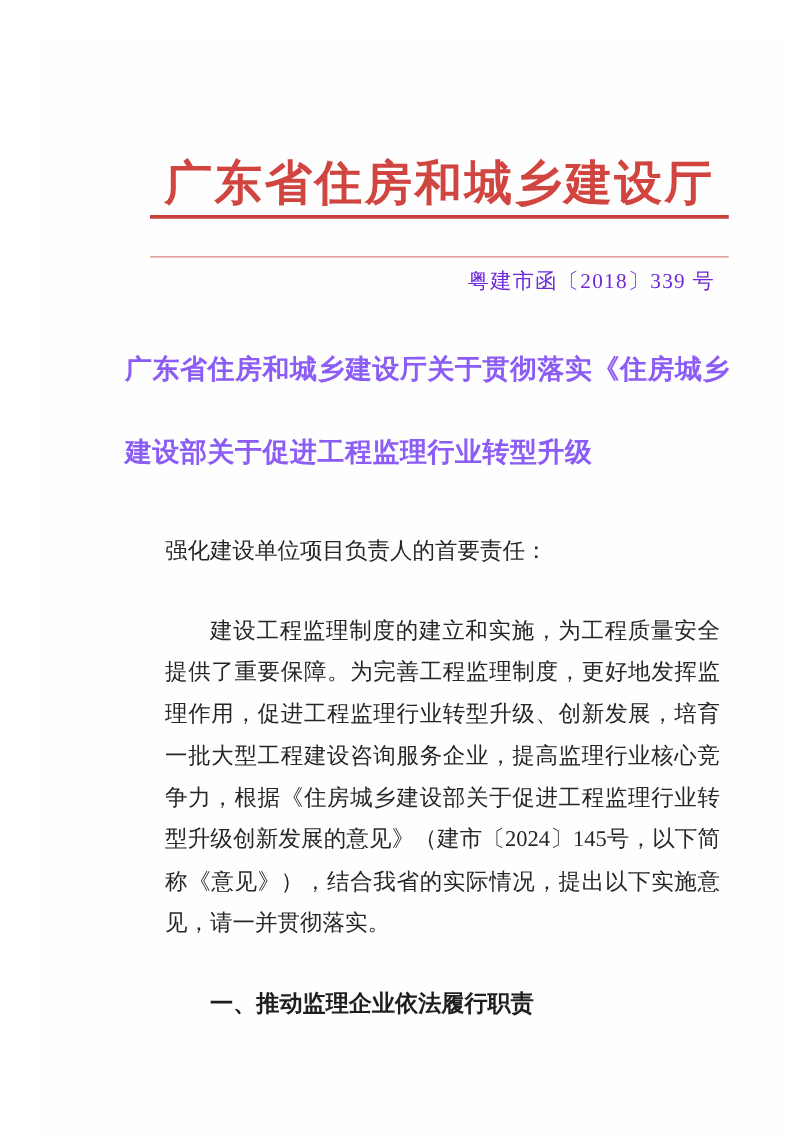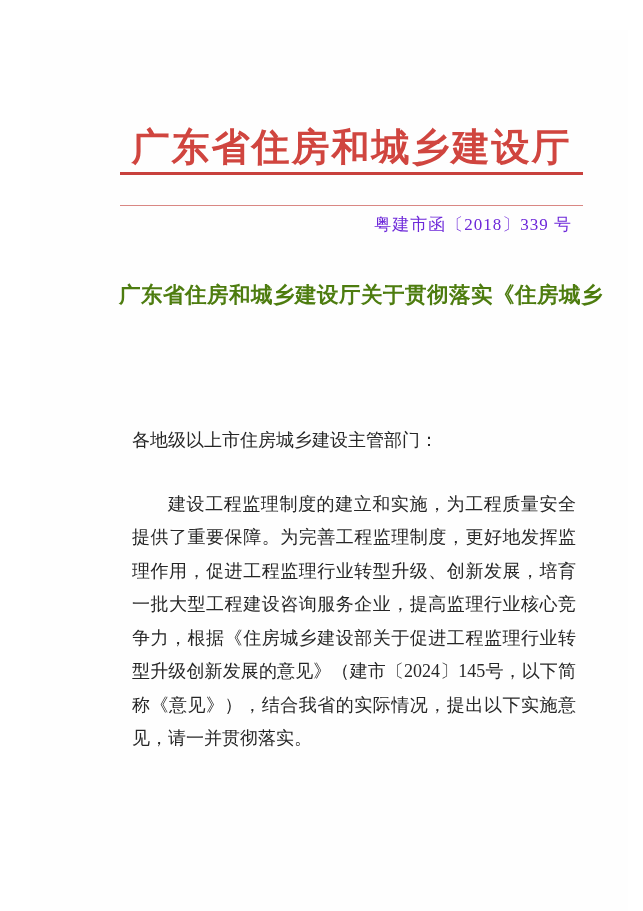--- a/index.html
+++ b/index.html
@@ -42,25 +42,25 @@
     font-size: 17px;
     line-height: 24px;
     color: #6d28d9;
     letter-spacing: 1px;
   }
   .doc-title {
     position: absolute;
     top: 217px;
     left: 40px;
     width: 563px;
-    text-align: right;
+    text-align: left;
     font-size: 21.5px;
     font-weight: 700;
     line-height: 36.5px;
-    color: #4d7c0f;
+    color: #8b5cf6;
     letter-spacing: 0.5px;
   }
   .body-text {
     position: absolute;
     top: 364px;
     left: 72px;
     width: 504px;
     font-size: 18px;
     line-height: 33.5px;
     text-align: justify;
@@ -84,20 +84,22 @@
 <div class="page">
 
   <div class="agency-header">广东省住房和城乡建设厅</div>
 
   <div class="red-rule"></div>
 
   <div class="doc-number">粤建市函〔2018〕339 号</div>
 
   <div class="doc-title">
     <div>广东省住房和城乡建设厅关于贯彻落实《住房城乡</div>
+    <div>建设部关于促进工程监理行业转型升级</div>
   </div>
 
   <div class="body-text">
-    <p class="salutation">各地级以上市住房城乡建设主管部门：</p>
+    <p class="salutation">强化建设单位项目负责人的首要责任：</p>
     <p class="para">建设工程监理制度的建立和实施，为工程质量安全提供了重要保障。为完善工程监理制度，更好地发挥监理作用，促进工程监理行业转型升级、创新发展，培育一批大型工程建设咨询服务企业，提高监理行业核心竞争力，根据《住房城乡建设部关于促进工程监理行业转型升级创新发展的意见》（建市〔2024〕145号，以下简称《意见》），结合我省的实际情况，提出以下实施意见，请一并贯彻落实。</p>
+    <p class="section-heading">一、推动监理企业依法履行职责</p>
   </div>
 
 </div>
 
 </body></html>

